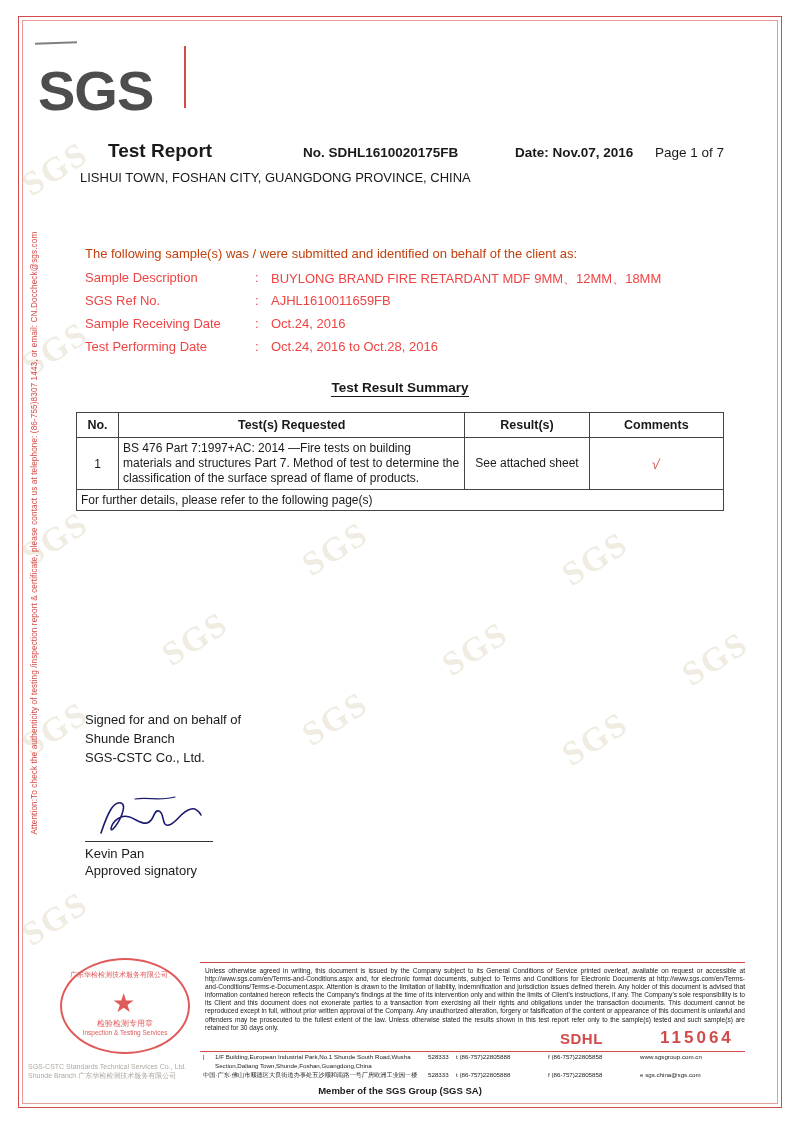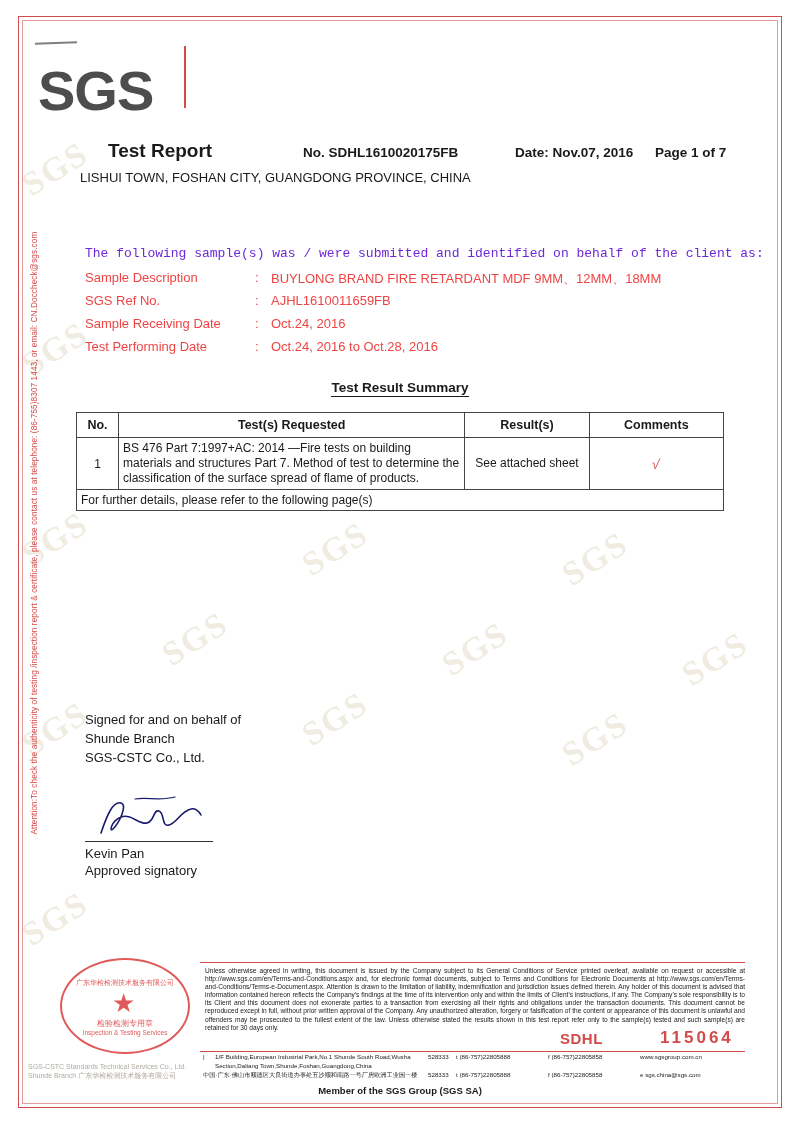--- a/index.html
+++ b/index.html
@@ -89,40 +89,39 @@
   }
   .doc-date {
     font-size: 13.5px;
     font-weight: bold;
     color: #1a1a1a;
     width: 140px;
     padding-left: 17px;
   }
   .doc-page {
     font-size: 13.5px;
-    font-weight: bold;
+    font-weight: normal;
     color: #1a1a1a;
   }
 
   .client-lines {
     position: absolute;
     left: 80px;
     top: 168px;
     font-size: 13px;
     color: #1a1a1a;
     line-height: 20px;
   }
 
   .intro-line {
     position: absolute;
     left: 85px;
     top: 246px;
     font-size: 13px;
-    color: #6d28d9;
-    font-family: Liberation Mono, monospace;
+    color: #c2410c;
   }
 
   
   .info {
     position: absolute;
     left: 85px;
     top: 270px;
     width: 640px;
     font-size: 13px;
     color: #ef4444;
@@ -345,23 +344,22 @@
     position: absolute;
     left: 52px;
     top: 32px;
     font-size: 26px;
     color: #e05a5a;
     line-height: 26px;
   }
   .stamp-top {
     position: absolute;
     left: 10px;
-    top: 20px;
+    top: 12px;
     width: 110px;
-    text-align: center;
     font-size: 7px;
     color: #e05a5a;
     font-family: "Liberation Serif", serif;
   }
   .stamp-mid {
     position: absolute;
     left: 10px;
     top: 60px;
     width: 110px;
     text-align: center;

